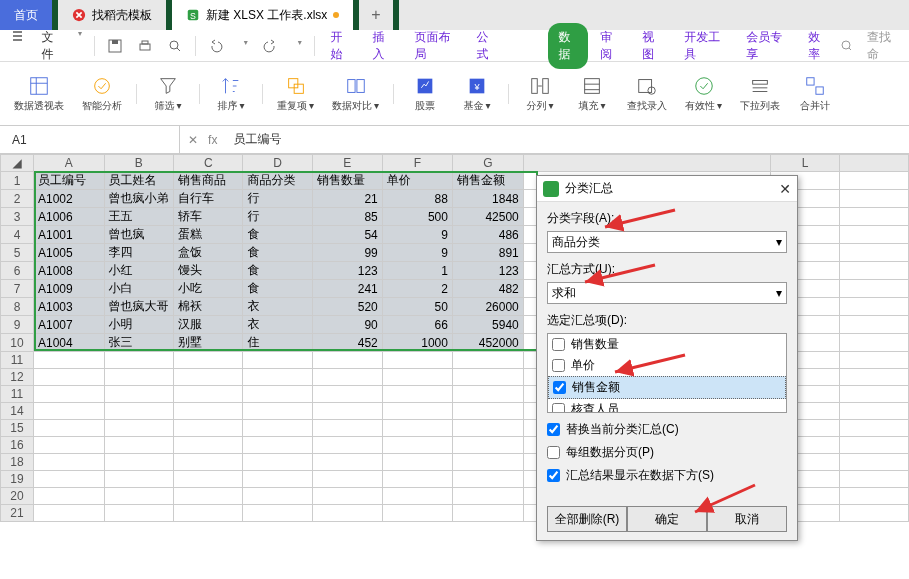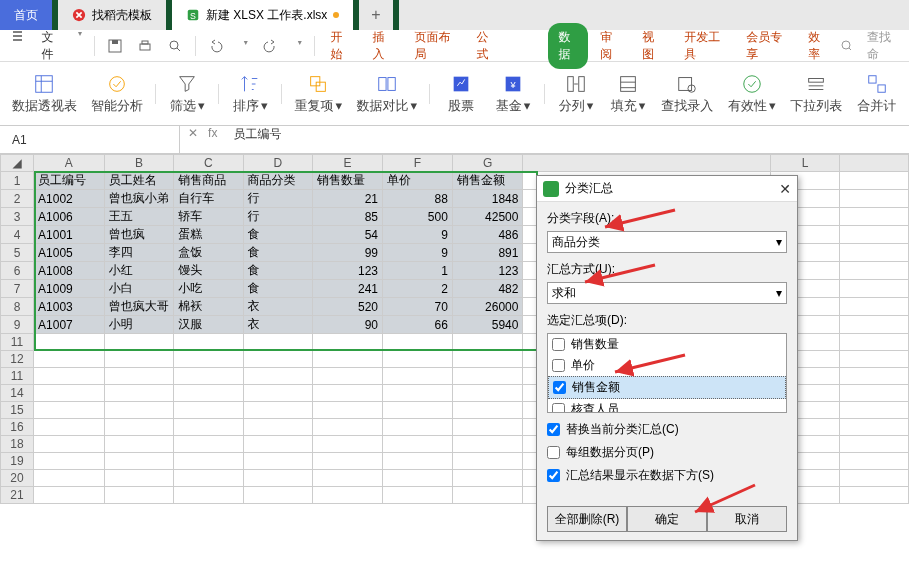--- a/index.html
+++ b/index.html
@@ -10,33 +10,33 @@
 .tab.home { background: #4a6ddc; color: #fff; }
 .tab .icon { width: 14px; height: 14px; }
 .tab.active { background: #fff; }
 .tab .dot { width: 6px; height: 6px; background: #f5a623; border-radius: 50%; }
 .tab.new { padding: 0 12px; font-size: 16px; color: #666; }
 
 .menubar { display: flex; align-items: center; height: 32px; border-bottom: 1px solid #ddd; padding: 0 6px; gap: 2px; }
 .menubtn { display: flex; align-items: flex-start; padding: 4px 6px; gap: 20px; cursor: pointer; color: #333; }
 .menubtn .caret { font-size: 8px; color: #888; }
 .sep { width: 1px; height: 20px; background: #ddd; margin: 0 4px; }
-.menuitem { padding: 6px 10px; color: #c2410c; cursor: pointer; }
+.menuitem { padding: 6px 10px; color: #6d28d9; cursor: pointer; }
 .menuitem.active { background: #2f9e44; color: #fff; border-radius: 12px; margin-left: 40px; }
 .searchcmd { margin-left: auto; color: #999; display: flex; align-items: center; gap: 16px; padding-right: 8px; }
 
 .ribbon { display: flex; height: 64px; border-bottom: 1px solid #ccc; padding: 4px 6px; gap: 2px; align-items: center; }
 .rbtn { display: flex; flex-direction: column; align-items: center; justify-content: center; padding: 2px 8px; cursor: pointer; color: #444; min-width: 50px; }
 .rbtn .ico { width: 22px; height: 22px; margin-bottom: 2px; }
-.rbtn .lbl { font-size: 13px; white-space: nowrap; display: flex; align-items: center; gap: 2px; }
+.rbtn .lbl { font-size: 10px; white-space: nowrap; display: flex; align-items: center; gap: 2px; }
 .rgroup { display: flex; flex-direction: column; gap: 2px; padding: 0 4px; }
 .rsmall { display: flex; align-items: center; gap: 4px; font-size: 11px; color: #444; cursor: pointer; padding: 2px 4px; }
 .rsmall .sico { width: 14px; height: 14px; }
 
-.fxbar { display: flex; align-items: flex-start; height: 28px; border-bottom: 1px solid #ccc; }
+.fxbar { display: flex; align-items: center; height: 28px; border-bottom: 1px solid #ccc; }
 .namebox { width: 180px; padding: 0 12px; border-right: 1px solid #ccc; height: 100%; display: flex; align-items: center; color: #333; }
 .fxicons { display: flex; align-items: center; padding: 0 8px; gap: 10px; color: #888; }
 .fxinput { flex: 1; padding: 0 8px; color: #333; }
 
 .sheet-area { position: relative; height: 427px; overflow: hidden; }
 table.sheet { border-collapse: collapse; table-layout: fixed; }
 table.sheet th, table.sheet td { border: 1px solid #ccc; height: 17px; font-size: 12px; font-weight: normal; }
 table.sheet th { background: #e8e8e8; color: #555; text-align: center; }
 table.sheet th.corner { width: 34px; }
 table.sheet th.col { width: 72px; }
@@ -372,35 +372,48 @@
           <td></td>
           <td></td>
         </tr>
         <tr>
           <th class="row">8</th>
           <td class="seldata">A1003</td>
           <td class="seldata">曾也疯大哥</td>
           <td class="seldata">棉袄</td>
           <td class="seldata">衣</td>
           <td class="seldata num">520</td>
-          <td class="seldata num">70</td>
+          <td class="seldata num">50</td>
           <td class="seldata num">26000</td>
           <td></td>
           <td></td>
           <td></td>
         </tr>
         <tr>
           <th class="row">9</th>
           <td class="seldata">A1007</td>
           <td class="seldata">小明</td>
           <td class="seldata">汉服</td>
           <td class="seldata">衣</td>
           <td class="seldata num">90</td>
           <td class="seldata num">66</td>
           <td class="seldata num">5940</td>
+          <td></td>
+          <td></td>
+          <td></td>
+        </tr>
+        <tr>
+          <th class="row">10</th>
+          <td class="seldata">A1004</td>
+          <td class="seldata">张三</td>
+          <td class="seldata">别墅</td>
+          <td class="seldata">住</td>
+          <td class="seldata num">452</td>
+          <td class="seldata num">1000</td>
+          <td class="seldata num">452000</td>
           <td></td>
           <td></td>
           <td></td>
         </tr>
         <tr>
           <th class="row">11</th>
           <td></td>
           <td></td>
           <td></td>
           <td></td>

